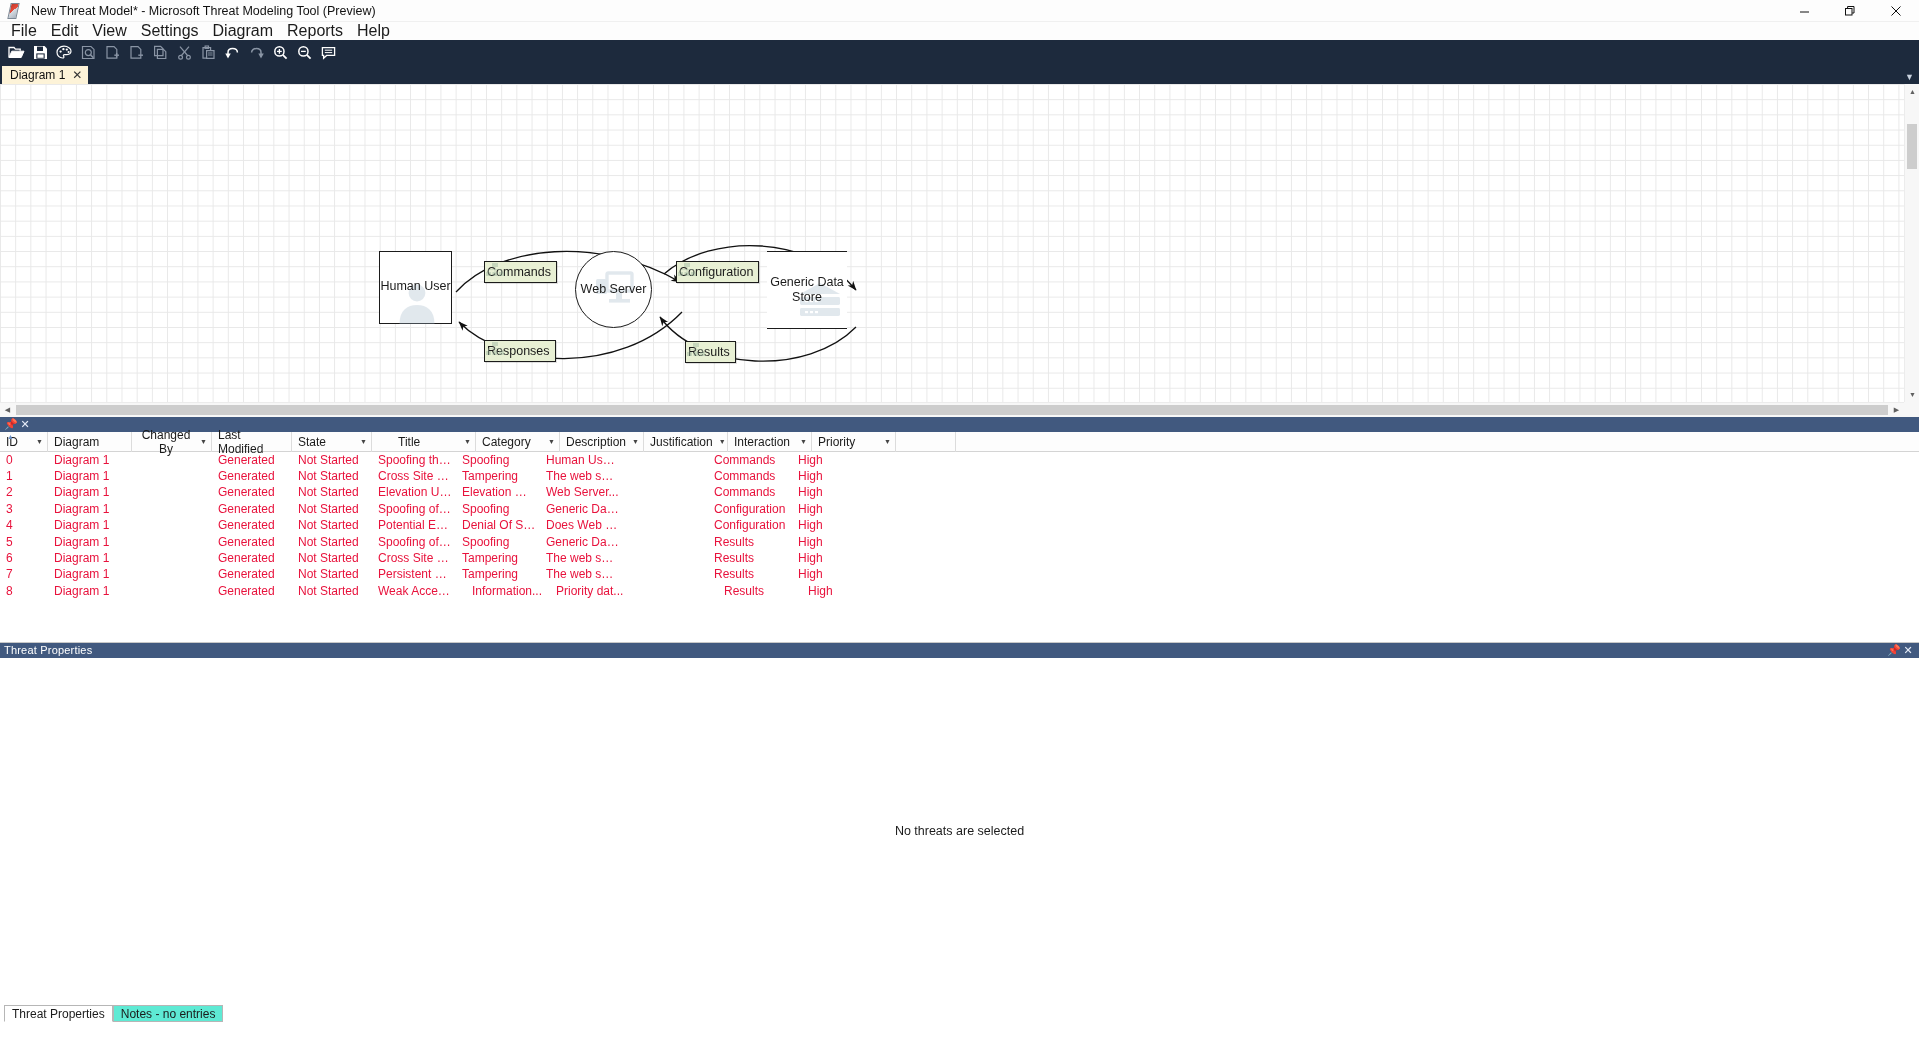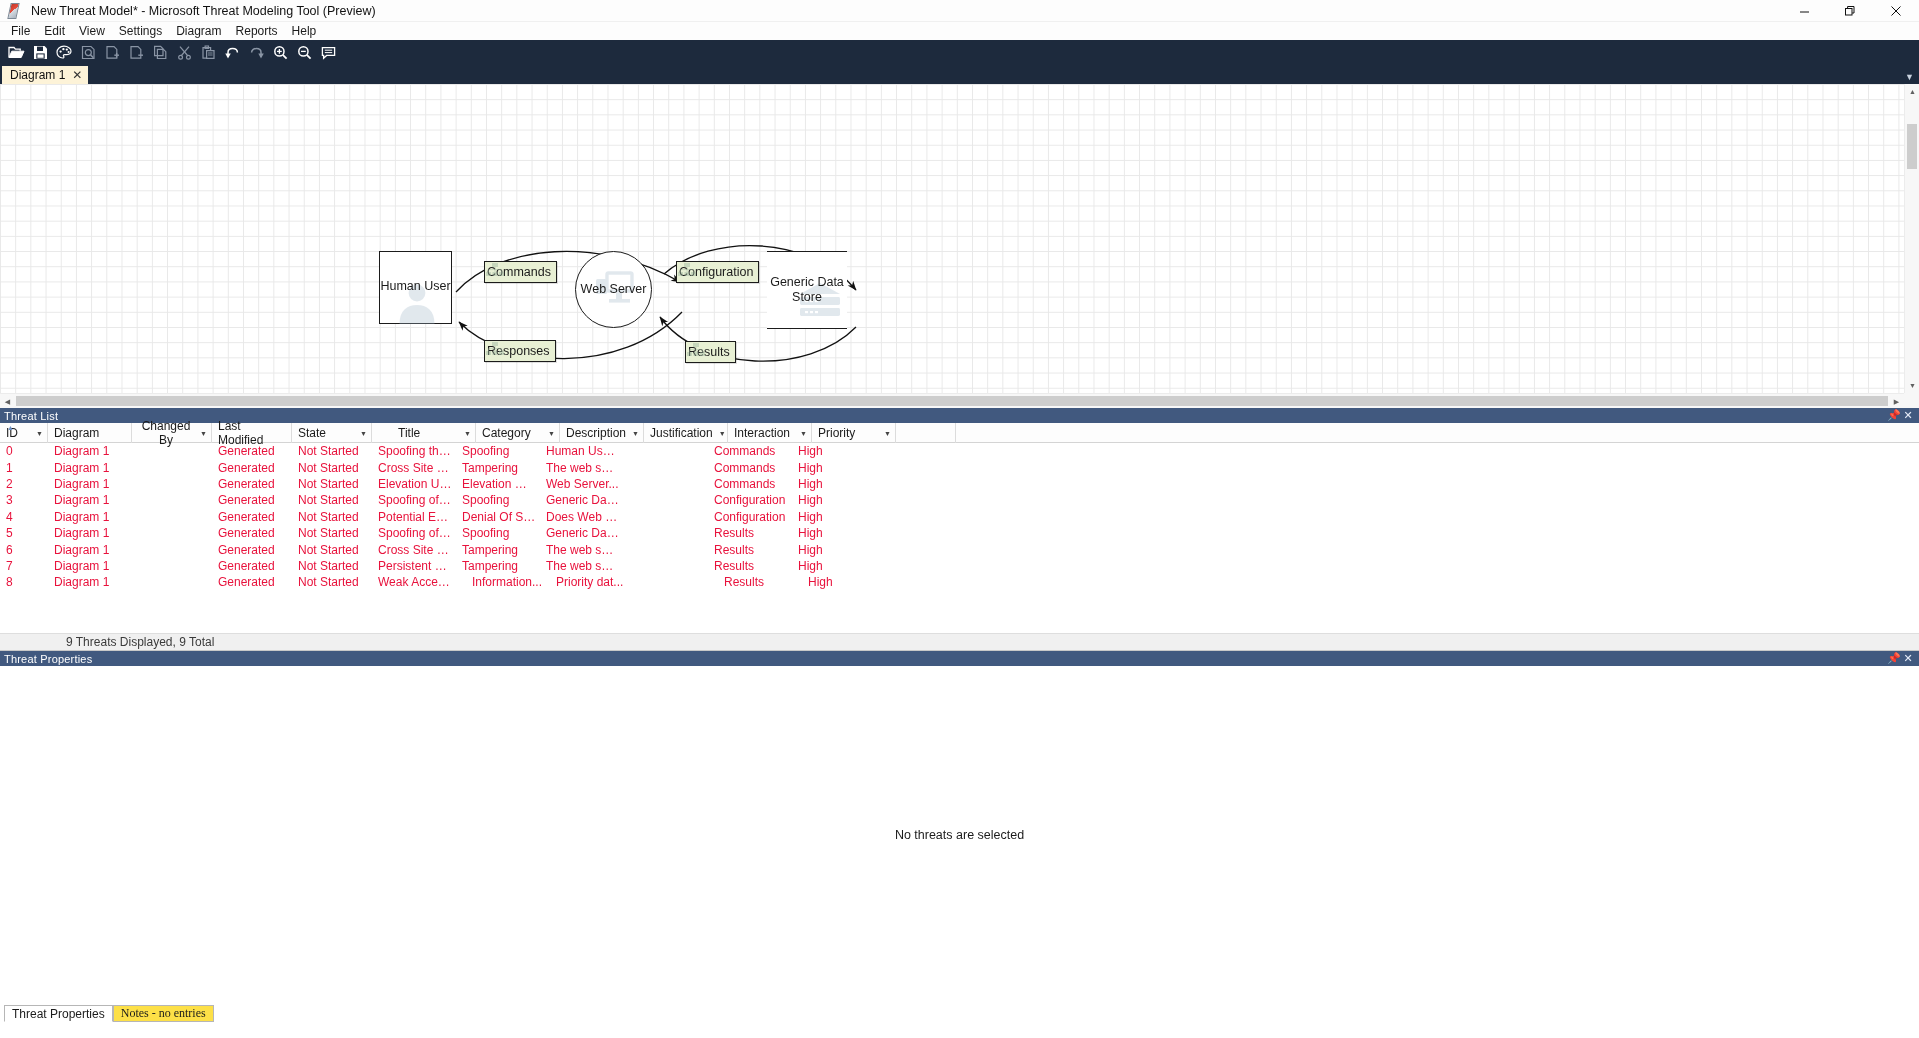--- a/index.html
+++ b/index.html
@@ -26,21 +26,21 @@
     transform:skewX(-12deg); border:1px solid #7b8794;
   }
   .title-text { font-size:12.5px; margin-left:6px; color:#111; white-space:nowrap; }
   .win-buttons { position:absolute; right:0; top:0; height:22px; display:flex; }
   .win-btn { width:46px; height:22px; display:flex; align-items:center; justify-content:center;
              font-size:12px; color:#111; }
 
   
   .menubar { height:18px; background:#fdfdfd; display:flex; align-items:center;
              padding-left:4px; flex:0 0 18px; }
-  .menu-item { padding:1px 7px; font-size:12px; color:#1b1b1b; line-height:16px; }
+  .menu-item { padding:1px 7px; font-size:16px; color:#1b1b1b; line-height:16px; }
 
   
   .toolbar { height:25px; background:#1d2a3d; display:flex; align-items:center;
              padding-left:4px; flex:0 0 25px; }
   .tb-btn { width:24px; height:23px; display:flex; align-items:center; justify-content:center; }
   .tb-btn svg { display:block; }
 
   
   .tabstrip { height:19px; background:#1d2a3d; display:flex; align-items:flex-end;
               position:relative; flex:0 0 19px; }
@@ -120,21 +120,21 @@
 
   
   .threatprops { flex:1 1 auto; display:flex; flex-direction:column; min-height:0; background:#fff; }
   .tp-body { flex:1 1 auto; display:flex; align-items:center; justify-content:center;
              background:#fff; font-size:12.5px; color:#1b1b1b; min-height:0; }
   .tp-tabs { height:18px; display:flex; align-items:flex-end; gap:0;
              background:#fff; padding-left:4px; flex:0 0 18px; }
   .tp-tab { height:17px; display:flex; align-items:center; padding:0 7px; font-size:12px;
             border:1px solid #b6b6b6; color:#1b1b1b; background:#fff; }
   .tp-tab.active { background:#fff; border-bottom-color:#fff; }
-  .tp-tab.inactive { background:#fde047;font-family:Liberation Serif, serif; }
+  .tp-tab.inactive { background:#5eead4; }
   .bottom-pad { height:16px; background:#fff; flex:0 0 16px; }
 </style>
 </head>
 <body>
 
 <div class="app">
 
   <div class="titlebar">
     <div class="title-logo">
       <div class="blade"></div>
@@ -391,21 +391,20 @@
     <div class="sb h">
       <div class="sb-arrow" style="left:0;">◀</div>
       <div class="sb-thumb" style="top:2px; bottom:2px; left:16px; right:16px;"></div>
       <div class="sb-arrow" style="right:0;">▶</div>
     </div>
     <div class="corner-box"></div>
   </div>
 
   <div class="threatlist">
     <div class="panel-head">
-      <span class="ph-title">Threat List</span>
       <span class="ph-ico">📌</span>
       <span class="ph-ico">✕</span>
     </div>
 
     <div class="grid-head">
         <div class="gh-cell" style="width: 48px;">
           <span class="sortmark">▲</span>
           <span>ID</span>
           <span class="flt">▼</span>
         </div>
@@ -573,21 +572,20 @@
           <div class="gr-cell" style="width: 84px;">Weak Access...</div>
           <div class="gr-cell" style="width: 84px; margin-left: 10px;">Information...</div>
           <div class="gr-cell" style="width: 84px;">Priority dat...</div>
           <div class="gr-cell" style="width: 84px;"></div>
           <div class="gr-cell" style="width: 84px;">Results</div>
           <div class="gr-cell" style="width: 84px;">High</div>
           <div class="gr-cell" style="width: 60px;"></div>
         </div>
       </div>
 
-    <div class="grid-status">9 Threats Displayed, 9 Total</div>
   </div>
 
   <div class="threatprops">
     <div class="panel-head">
       <span class="ph-title">Threat Properties</span>
       <span class="ph-ico">📌</span>
       <span class="ph-ico">✕</span>
     </div>
     <div class="tp-body">
       <span>No threats are selected</span>

